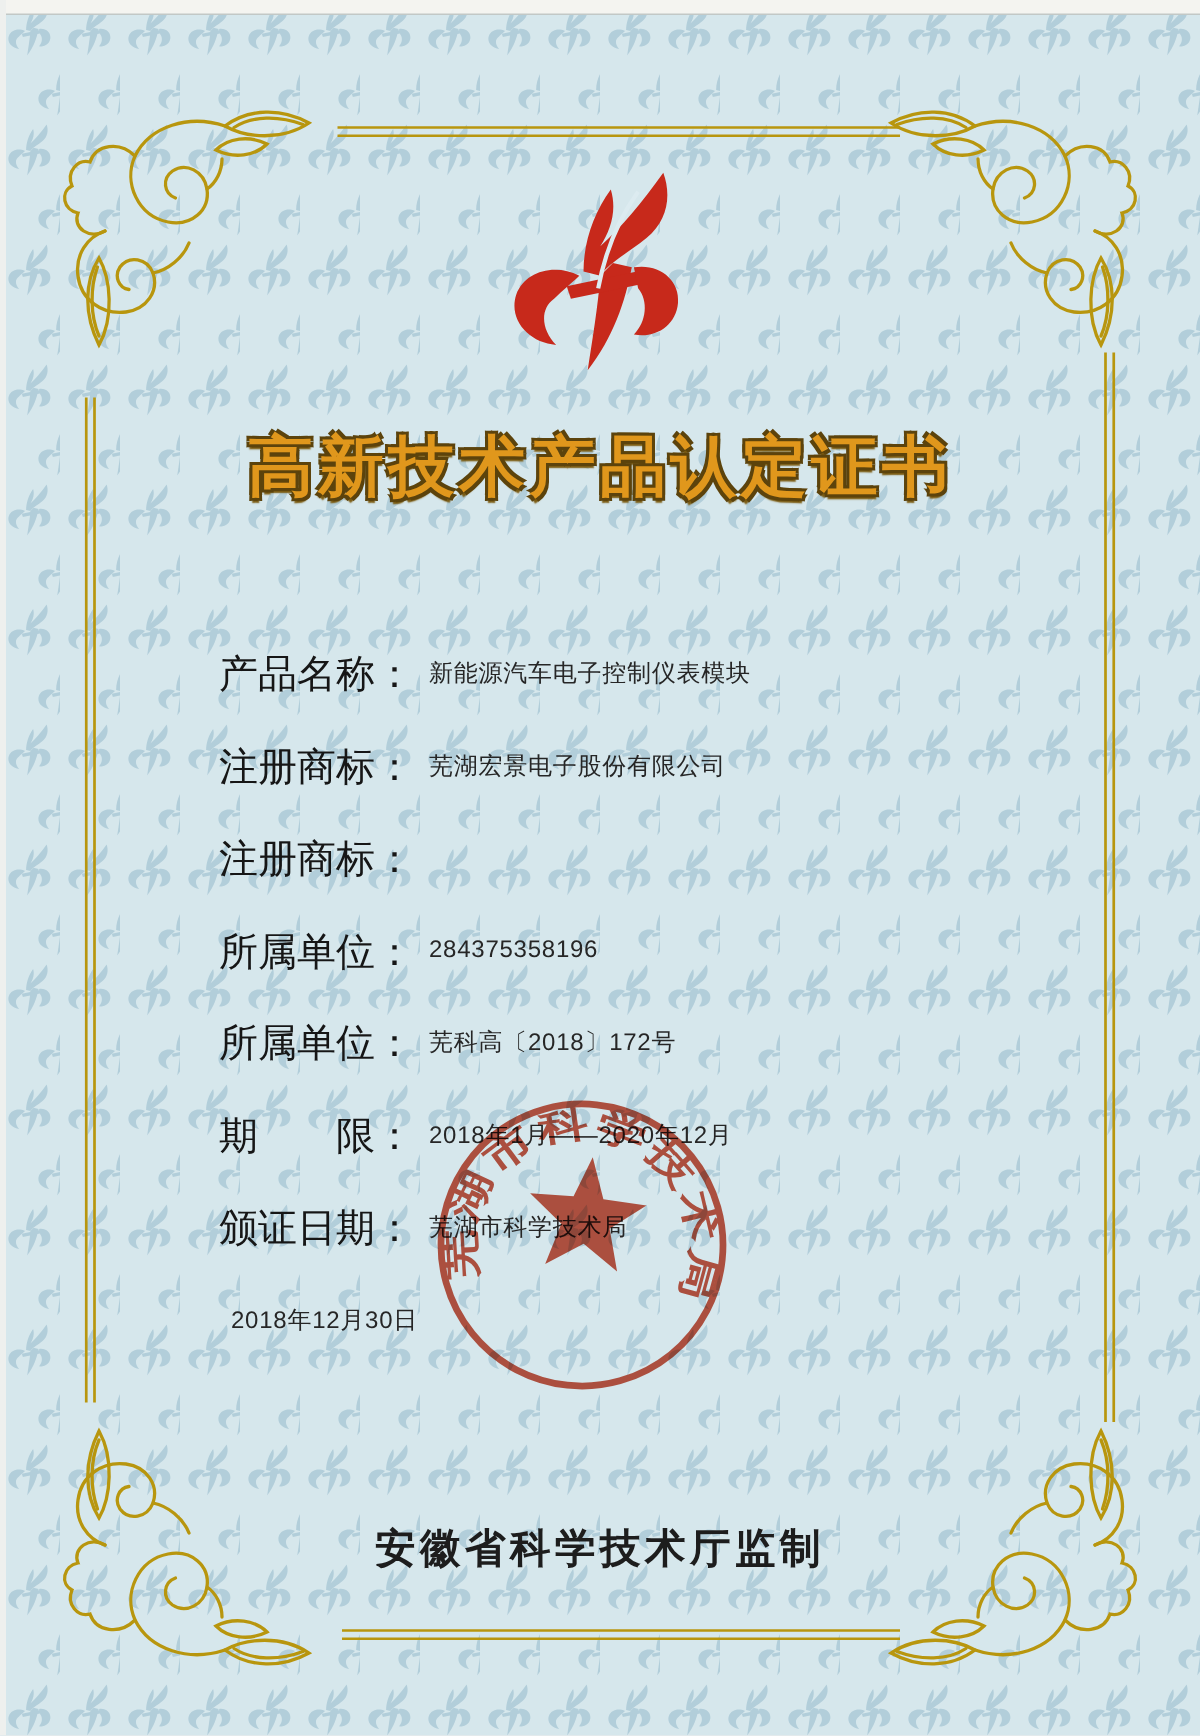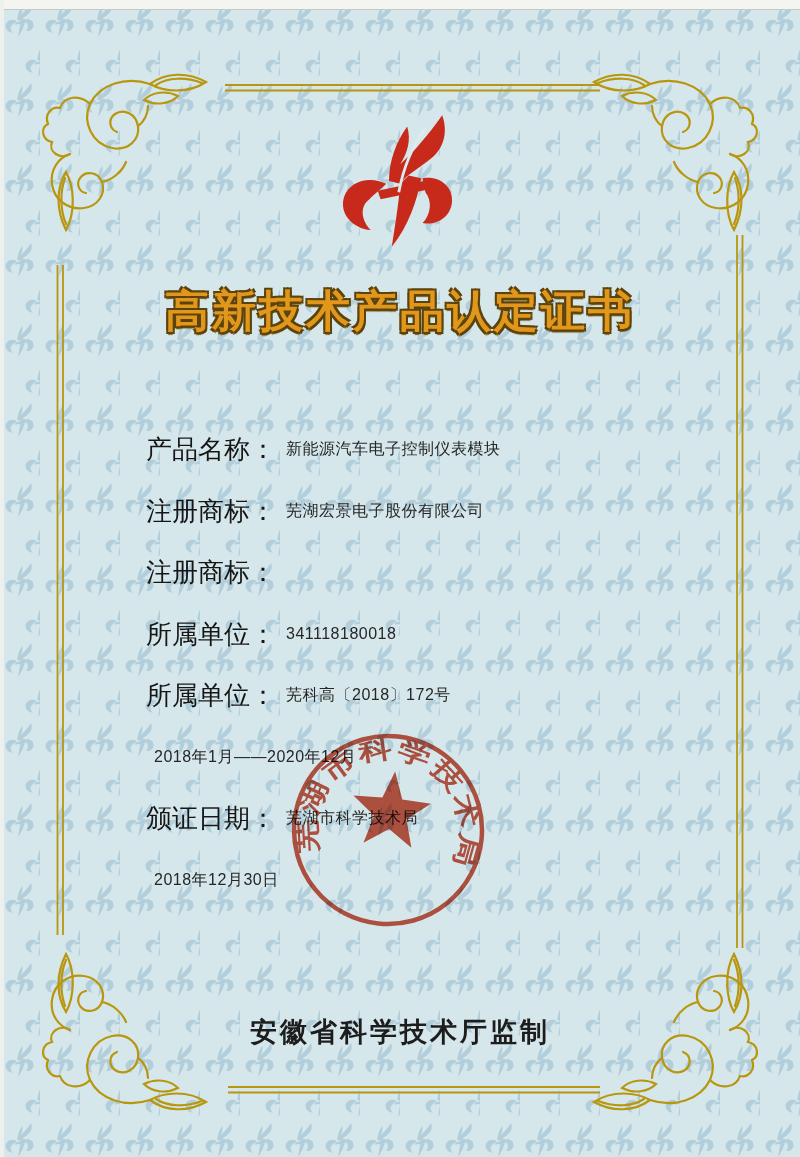--- a/index.html
+++ b/index.html
@@ -100,27 +100,28 @@
     <div class="row">
       <span class="lab">注册商标：</span>
       <span class="val">芜湖宏景电子股份有限公司</span>
     </div>
     <div class="row">
       <span class="lab">注册商标：</span>
       <span class="val"></span>
     </div>
     <div class="row">
       <span class="lab">所属单位：</span>
-      <span class="val">341118180018</span>
+      <span class="val">284375358196</span>
     </div>
     <div class="row">
       <span class="lab">所属单位：</span>
       <span class="val">芜科高〔2018〕172号</span>
     </div>
     <div class="row">
+      <span class="lab">期　　限：</span>
       <span class="val">2018年1月——2020年12月</span>
     </div>
     <div class="row">
       <span class="lab">颁证日期：</span>
       <span class="val">芜湖市科学技术局</span>
     </div>
     <div class="row">
       <span class="val">2018年12月30日</span>
     </div>
   </div>

